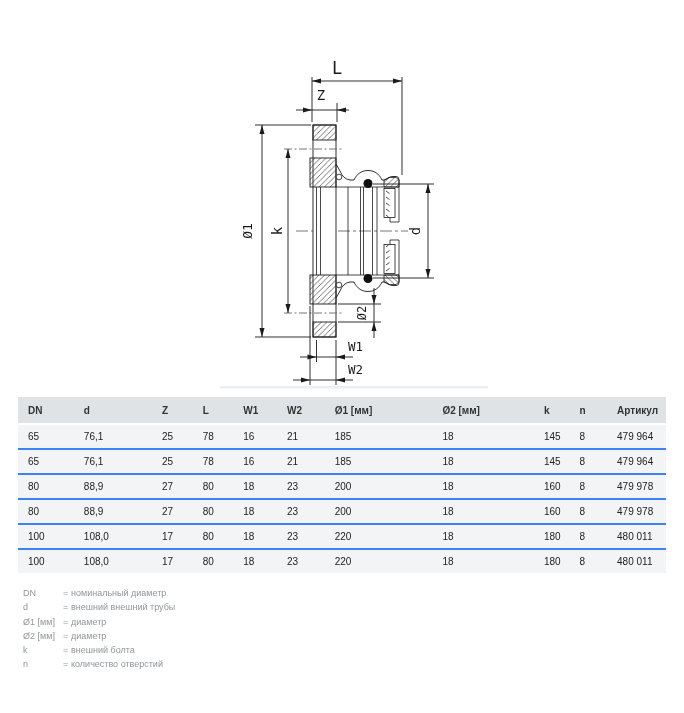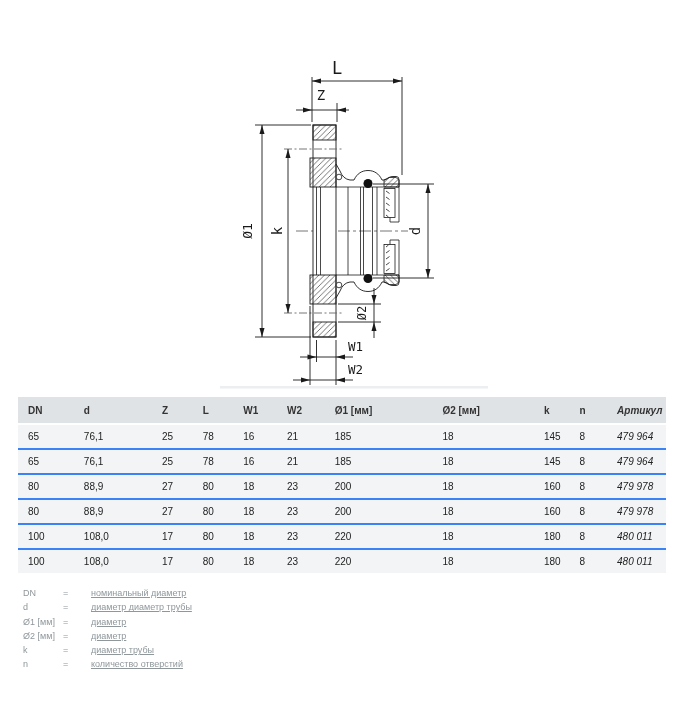--- a/index.html
+++ b/index.html
@@ -28,27 +28,27 @@
   #spec-table th:nth-child(1), #spec-table td:nth-child(1){width:45px;}
   #spec-table th:nth-child(2), #spec-table td:nth-child(2){width:67px;}
   #spec-table th:nth-child(3), #spec-table td:nth-child(3){width:30px;}
   #spec-table th:nth-child(4), #spec-table td:nth-child(4){width:30px;}
   #spec-table th:nth-child(5), #spec-table td:nth-child(5){width:33px;}
   #spec-table th:nth-child(6), #spec-table td:nth-child(6){width:37px;}
   #spec-table th:nth-child(7), #spec-table td:nth-child(7){width:96px;}
   #spec-table th:nth-child(8), #spec-table td:nth-child(8){width:90px;}
   #spec-table th:nth-child(9), #spec-table td:nth-child(9){width:25px;}
   #spec-table th:nth-child(10),#spec-table td:nth-child(10){width:27px;}
-  #spec-table th:nth-child(11),#spec-table td:nth-child(11){width:48px;font-style:italic;}
+  #spec-table th:nth-child(11),#spec-table td:nth-child(11){width:48px;}
   
   #legend{position:absolute;top:586px;left:23px;font-size:9px;color:#8f979b;}
   .legend-row{display:flex;line-height:14.3px;white-space:nowrap;}
   .legend-row .lt{width:40px;flex:0 0 40px;}
   .legend-row .le{width:8px;flex:0 0 8px;}
-  .legend-row .ld{margin-left:20px;text-decoration:underline;}
+  .legend-row .ld{margin-left:0;}
 </style>
 </head>
 <body>
 
 <svg id="drawing" width="684" height="394" viewBox="0 0 684 394" xmlns="http://www.w3.org/2000/svg">
   <defs>
     <pattern id="h" width="5.5" height="5.5" patternUnits="userSpaceOnUse" patternTransform="rotate(0)">
       <path d="M0,5.5 L5.5,0" stroke="#3a3a3a" stroke-width="0.7"></path>
     </pattern>
   </defs>
@@ -264,35 +264,35 @@
 
 <div id="legend">
     <div class="legend-row">
       <span class="lt">DN</span>
       <span class="le">=</span>
       <span class="ld">номинальный диаметр</span>
     </div>
     <div class="legend-row">
       <span class="lt">d</span>
       <span class="le">=</span>
-      <span class="ld">диаметр диаметр трубы</span>
+      <span class="ld">внешний внешний трубы</span>
     </div>
     <div class="legend-row">
       <span class="lt">Ø1 [мм]</span>
       <span class="le">=</span>
       <span class="ld">диаметр</span>
     </div>
     <div class="legend-row">
       <span class="lt">Ø2 [мм]</span>
       <span class="le">=</span>
       <span class="ld">диаметр</span>
     </div>
     <div class="legend-row">
       <span class="lt">k</span>
       <span class="le">=</span>
-      <span class="ld">диаметр трубы</span>
+      <span class="ld">внешний болта</span>
     </div>
     <div class="legend-row">
       <span class="lt">n</span>
       <span class="le">=</span>
       <span class="ld">количество отверстий</span>
     </div>
   </div>
 
 </body></html>

